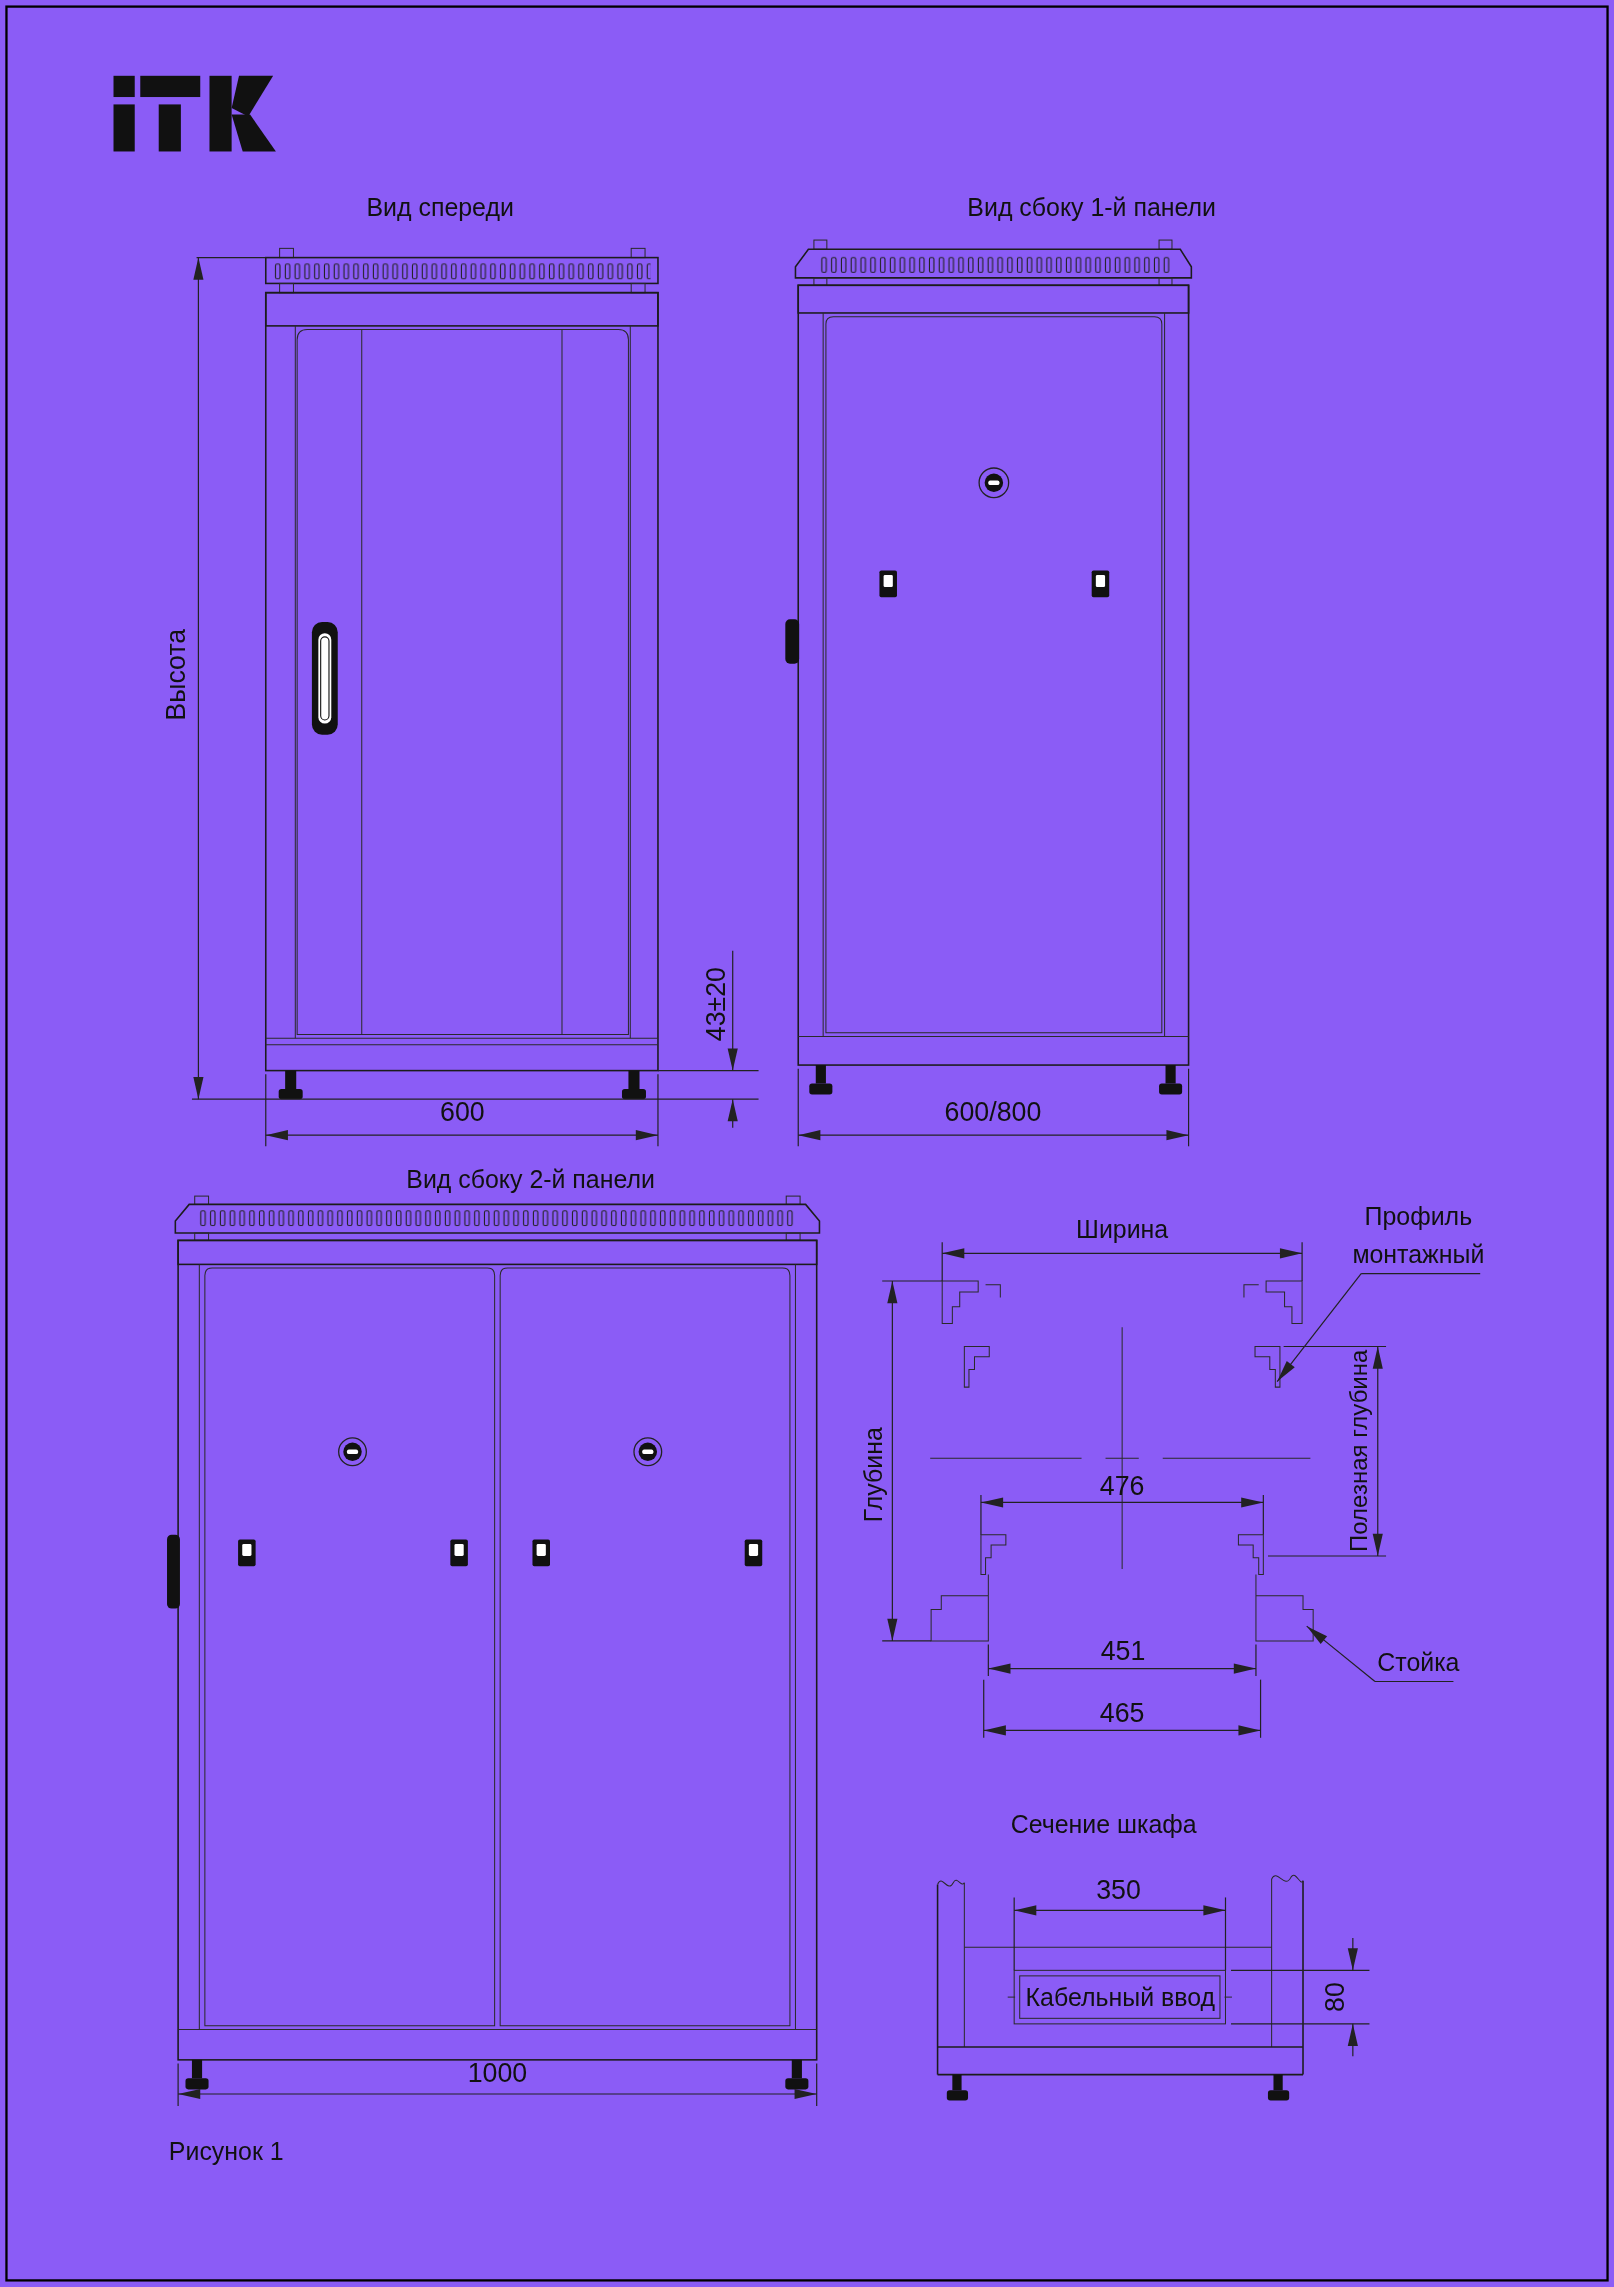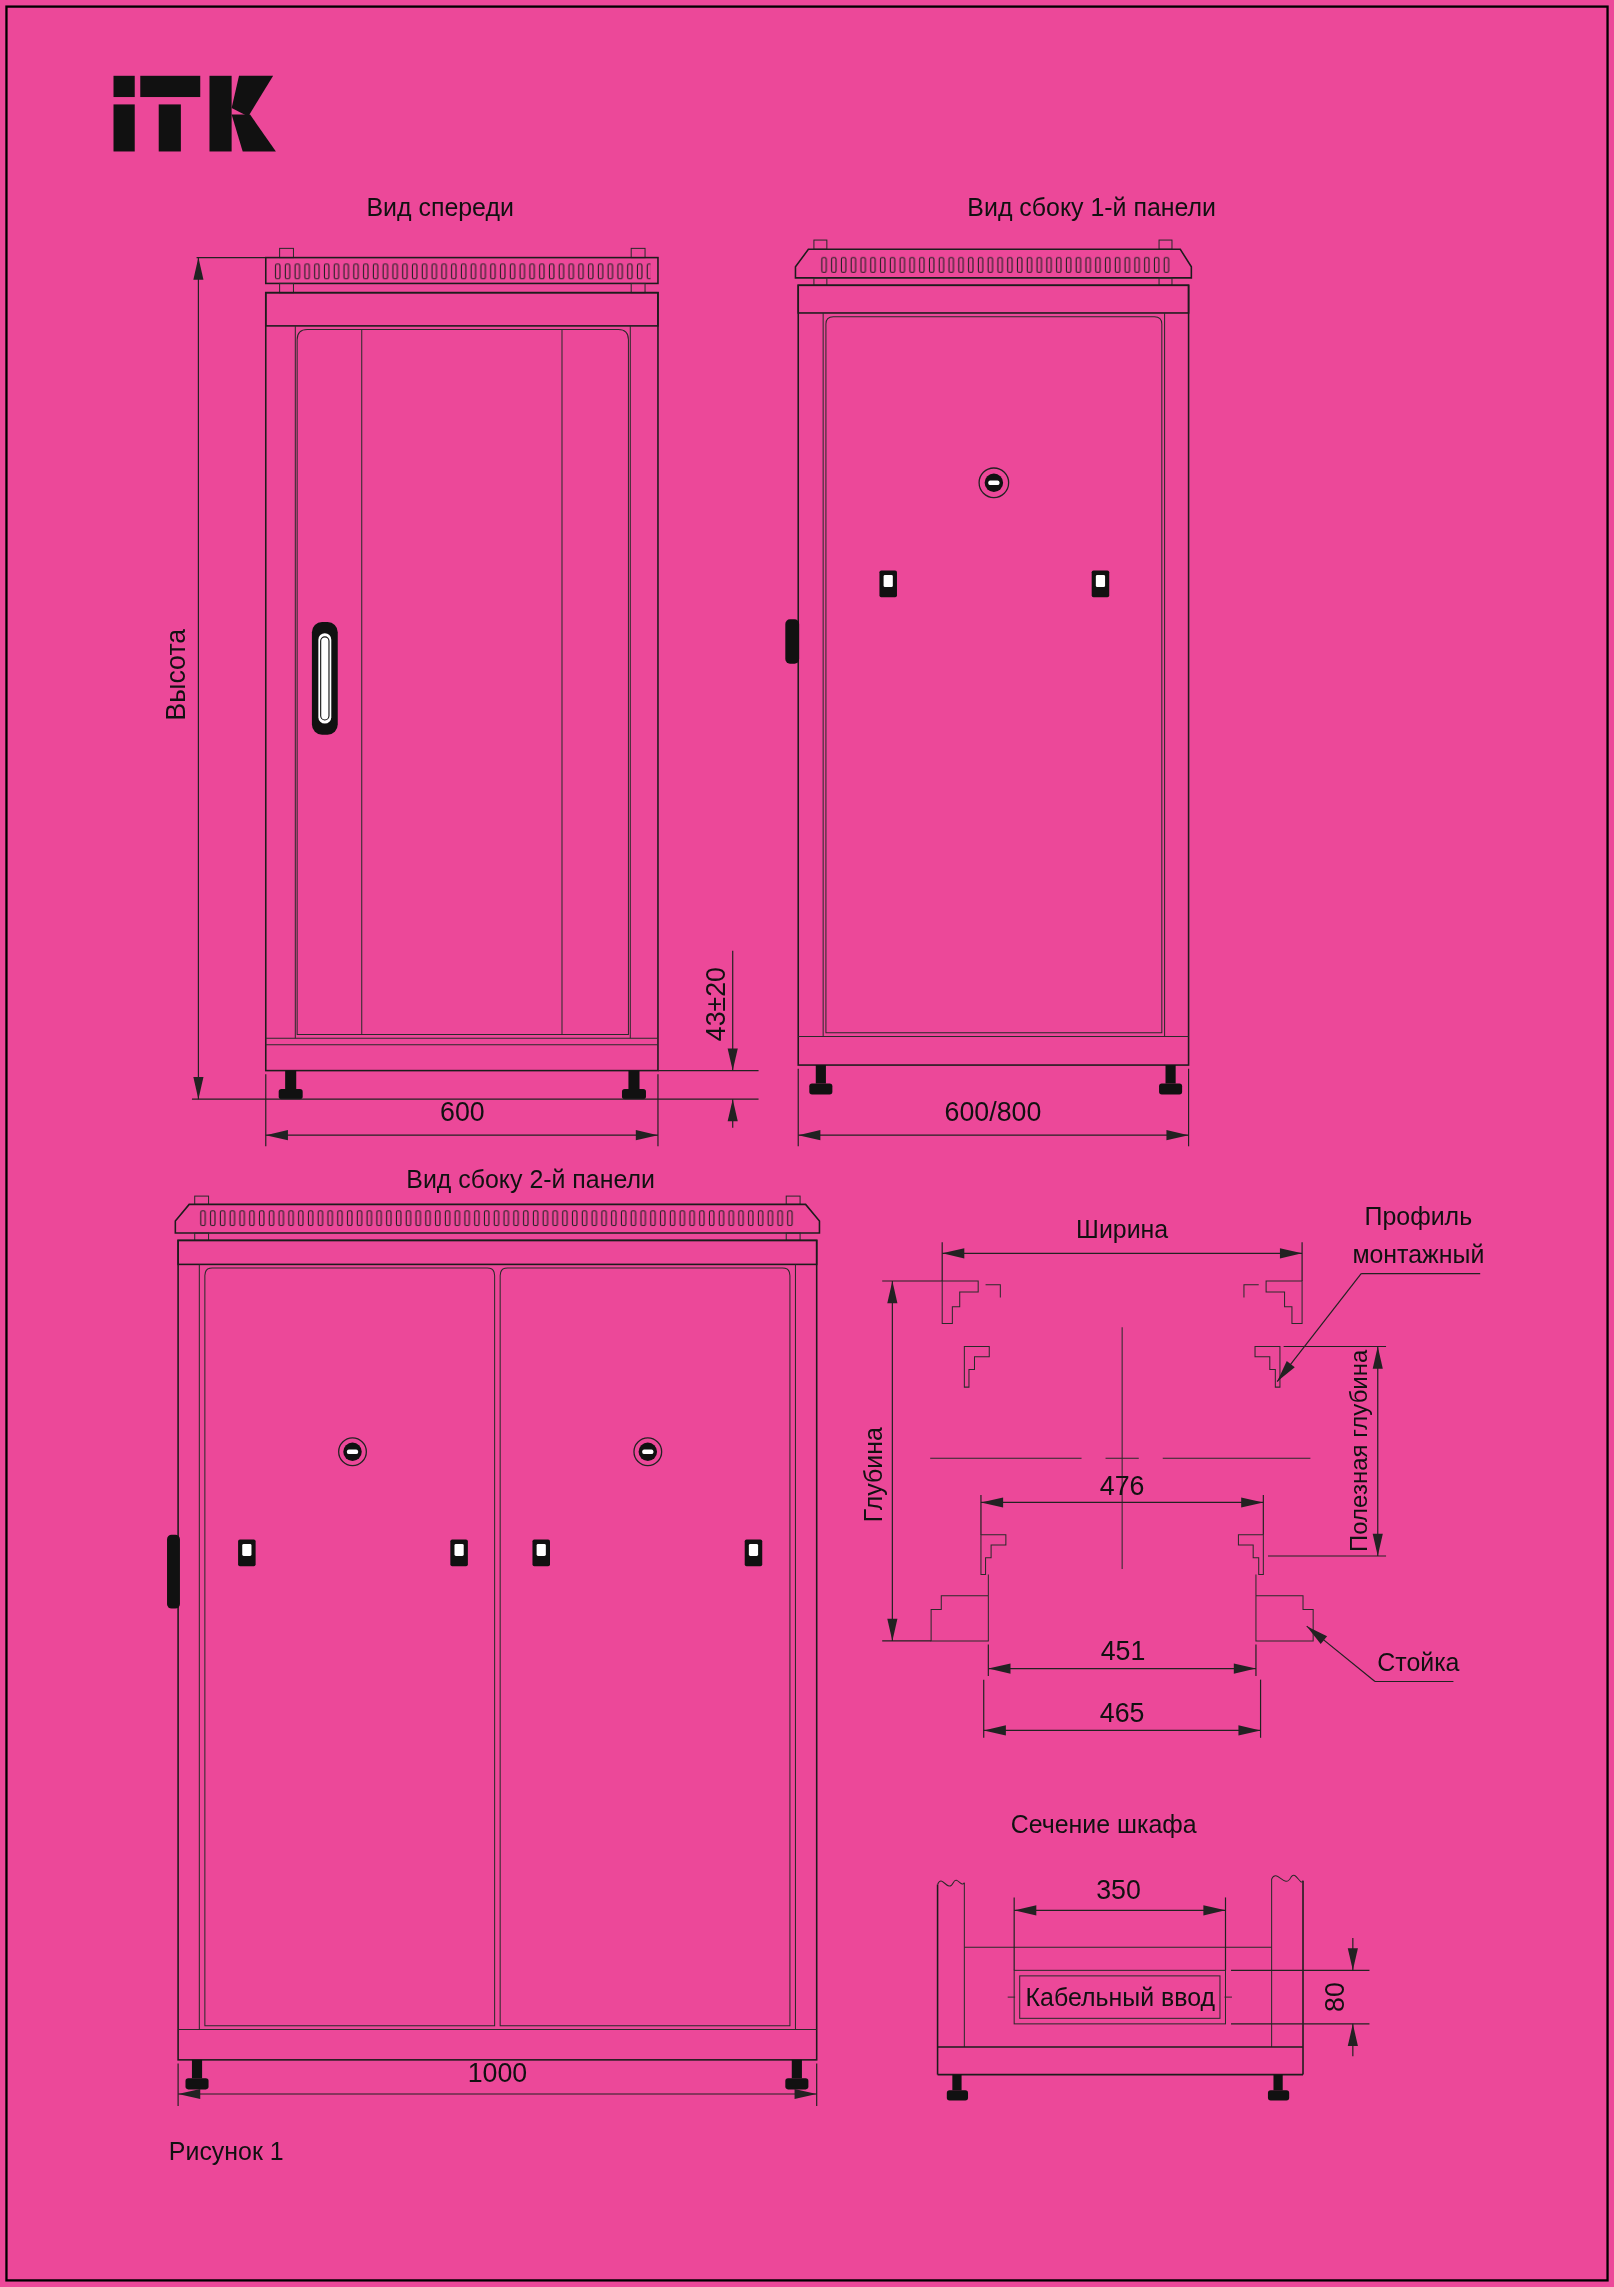--- a/index.html
+++ b/index.html
@@ -1,16 +1,16 @@
 <!DOCTYPE html>
 <html style="font-size:14.8px"><head>
 <meta charset="utf-8">
 <style>
   html,body{margin:0;padding:0;background:#e8e8e8;}
-  .sheet{width:1614px;height:2287px;background:#ec4899;position:relative;margin:0 auto;
+  .sheet{width:1614px;height:2287px;background:#8b5cf6;position:relative;margin:0 auto;
          font-family:"Liberation Sans",sans-serif;}
   svg{position:absolute;left:0;top:0;}
   text{fill:#111;font-family:"Liberation Sans",sans-serif;}
   .t-title{font-size:27px;}
   .t-dim{font-size:29px;}
   .t-cap{font-size:27px;}
   .outline{stroke:#1c1c1c;stroke-width:1.7;fill:none;}
   .thin{stroke:#2a2a2a;stroke-width:1.1;fill:none;}
   .dim{stroke:#222;stroke-width:1.3;fill:none;}
   .blk{fill:#111;stroke:none;}

